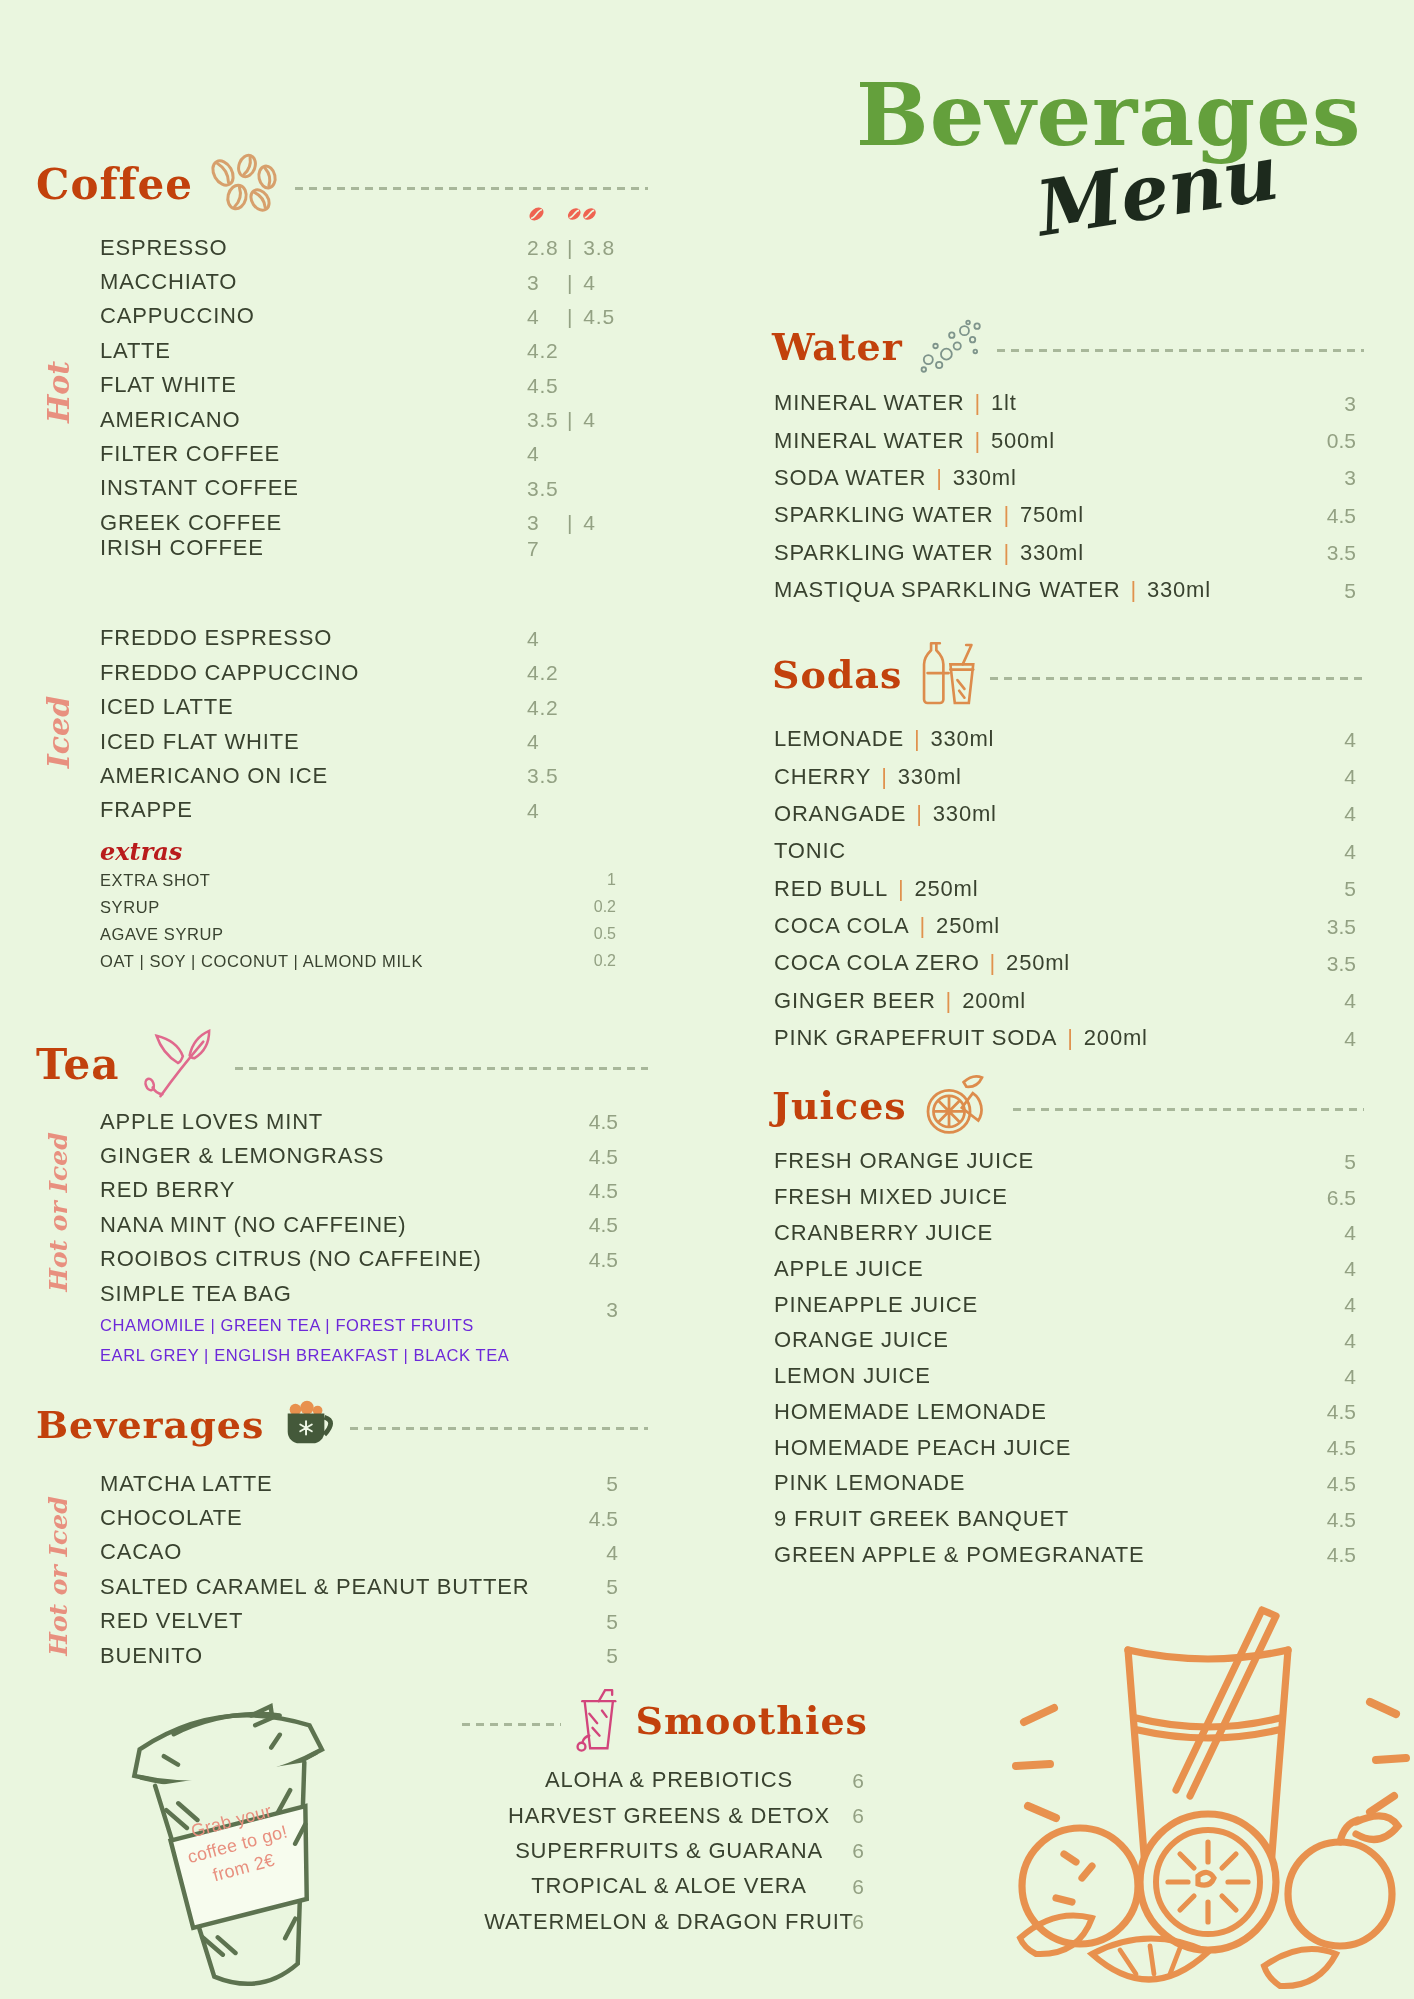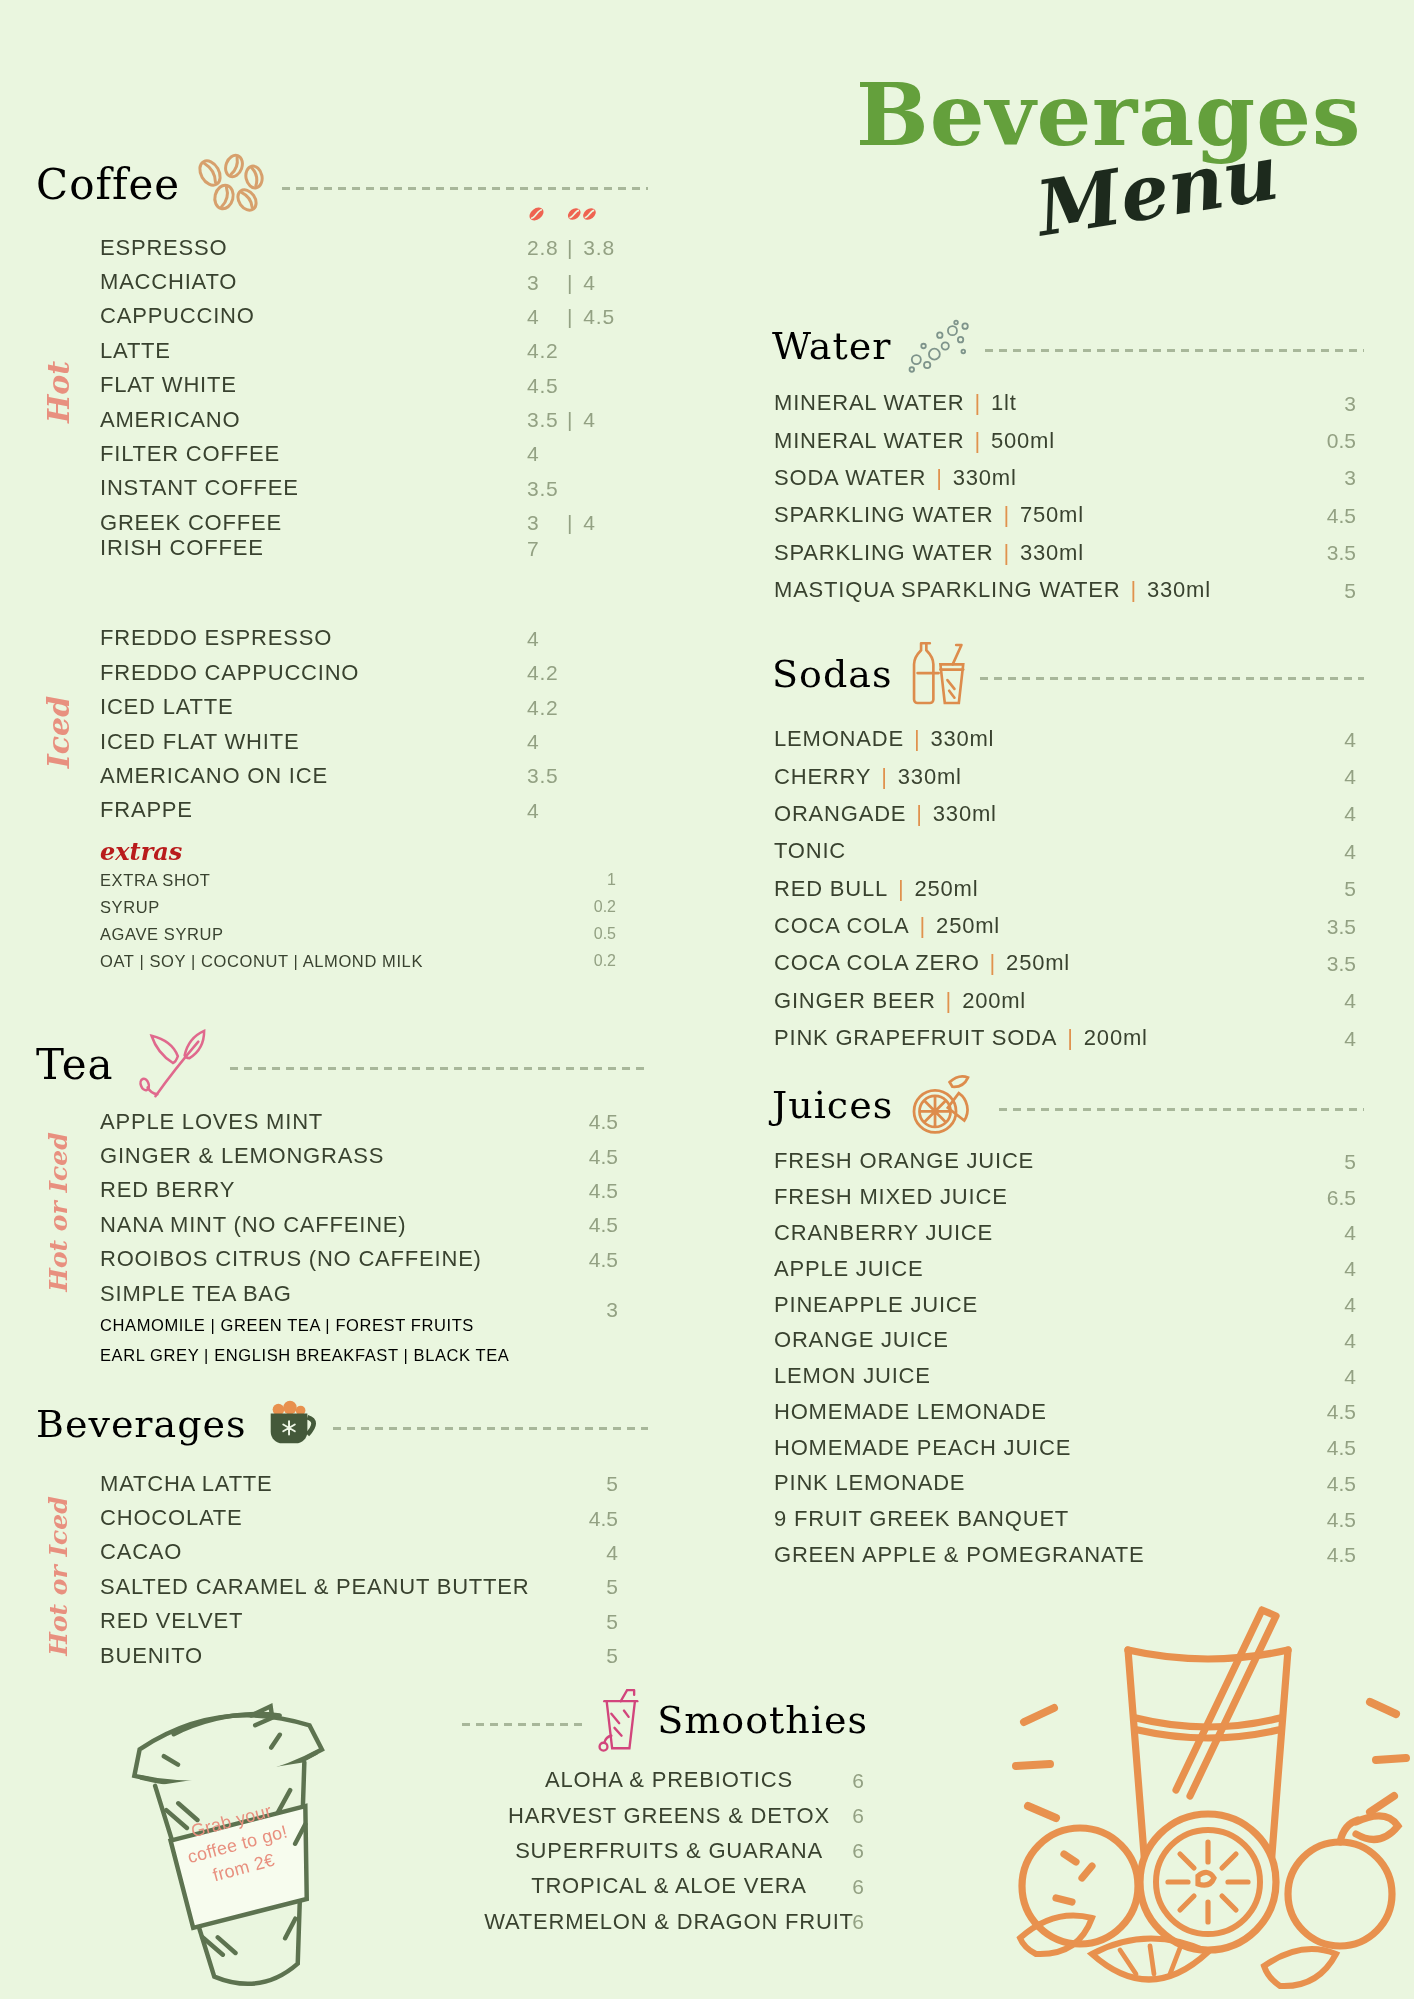--- a/index.html
+++ b/index.html
@@ -5,22 +5,22 @@
   html,body { margin:0; padding:0; }
   .page {
     position:relative; width:1414px; height:1999px;
     background:#eaf6df; overflow:hidden;
     font-family:"Liberation Sans", sans-serif; color:#39422f;
   }
   
   .sec { position:absolute; }
   .sec-head { display:flex; align-items:center; gap:14px; height:64px; }
   .sec-title {
-    font-family:"DejaVu Serif", serif; font-weight:400;
-    font-size:42px; color:#000000; letter-spacing:1px; white-space:nowrap;
+    font-family:"DejaVu Serif", serif; font-weight:700;
+    font-size:42px; color:#c2410c; letter-spacing:1px; white-space:nowrap;
   }
   .sec-title.sm { font-size:38px; }
   .dashline {
     flex:1; height:3px; margin-top:8px;
     background:repeating-linear-gradient(90deg,#a8b79a 0 8px,transparent 8px 14px);
   }
   
   .row {
     position:relative; padding:4.7px 0 4.7px 64px;
     font-size:22px; letter-spacing:0.8px; line-height:25px; color:#39422f;
@@ -42,21 +42,21 @@
   .pr-drop { top:50%; transform:translateY(4px); }
   
   .extras-label {
     margin:10px 0 0 64px; height:30px;
     font-family:"DejaVu Serif", serif; font-style:italic; font-weight:700;
     font-size:24px; color:#b91c1c;
   }
   .extras .row { padding:3.4px 0 3.4px 64px; font-size:16.5px; line-height:20px; letter-spacing:0.6px; }
   .extras .pr { font-size:16px; right:32px; }
   
-  .variant-row { padding:1px 0 1px 64px; font-size:16.5px; line-height:28px; letter-spacing:0.6px; color:#000000; }
+  .variant-row { padding:1px 0 1px 64px; font-size:16.5px; line-height:28px; letter-spacing:0.6px; color:#6d28d9; }
   
   .side-label {
     position:absolute; left:58px;
     font-family:"DejaVu Serif", serif; font-style:italic; font-weight:700;
     font-size:30px; color:#e8907f; white-space:nowrap;
     transform:translate(-50%,-50%) rotate(-90deg);
   }
   .side-label.sm { font-size:25px; }
   
   .bean-hdr { position:absolute; left:491px; top:54px; display:flex; gap:20px; align-items:center; }

